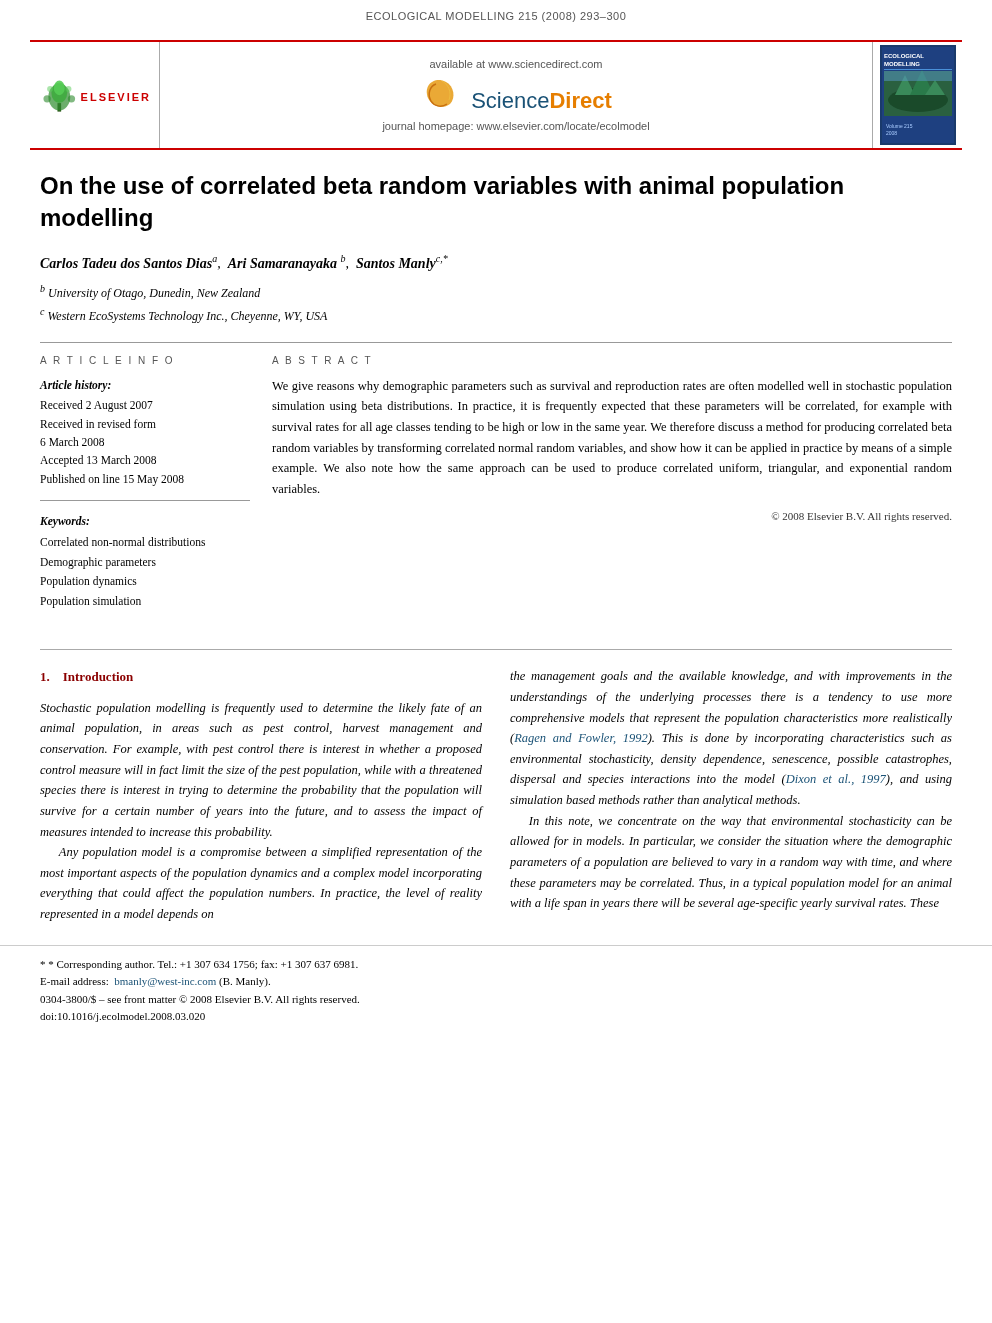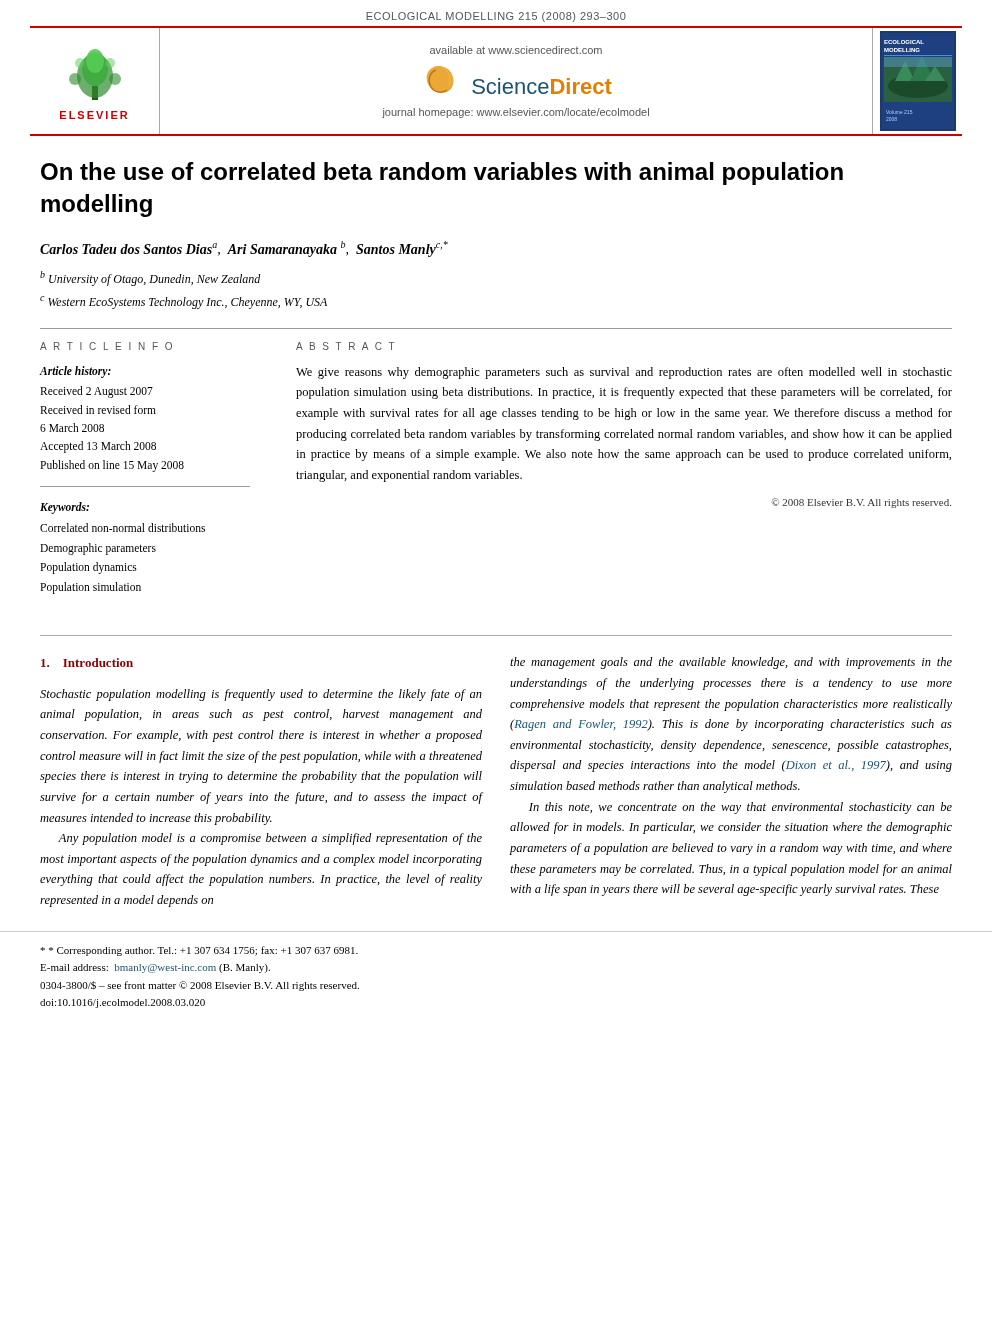--- a/index.html
+++ b/index.html
@@ -18,39 +18,39 @@
       background: #fff;
       padding: 0;
     }
 
     
     .journal-header {
       text-align: center;
       font-size: 11px;
       font-family: Arial, sans-serif;
       color: #555;
-      padding: 10px 0 4px 0;
+      padding: 10px 0 18px 0;
       letter-spacing: 0.5px;
       border-radius: 11px;
     }
 
     .header-banner {
       display: flex;
       align-items: stretch;
       border-top: 2px solid #c00;
       border-bottom: 2px solid #c00;
       margin: 0 30px;
       height: 110px;
     }
 
     .elsevier-logo-box {
       width: 130px;
       border-right: 1px solid #aaa;
       display: flex;
-      flex-direction: column;
+      flex-direction: row;
       align-items: center;
       justify-content: center;
       padding: 8px;
     }
 
     .elsevier-tree {
       width: 70px;
       height: 65px;
     }
 
@@ -168,21 +168,21 @@
 
     hr.section-divider {
       border: none;
       border-top: 1px solid #999;
       margin: 12px 0;
     }
 
     
     .two-col {
       display: flex;
-      gap: 46px;
+      gap: 22px;
       margin-top: 10px;
     }
 
     .article-info-col {
       width: 210px;
       flex-shrink: 0;
     }
 
     .abstract-col {
       flex: 1;

